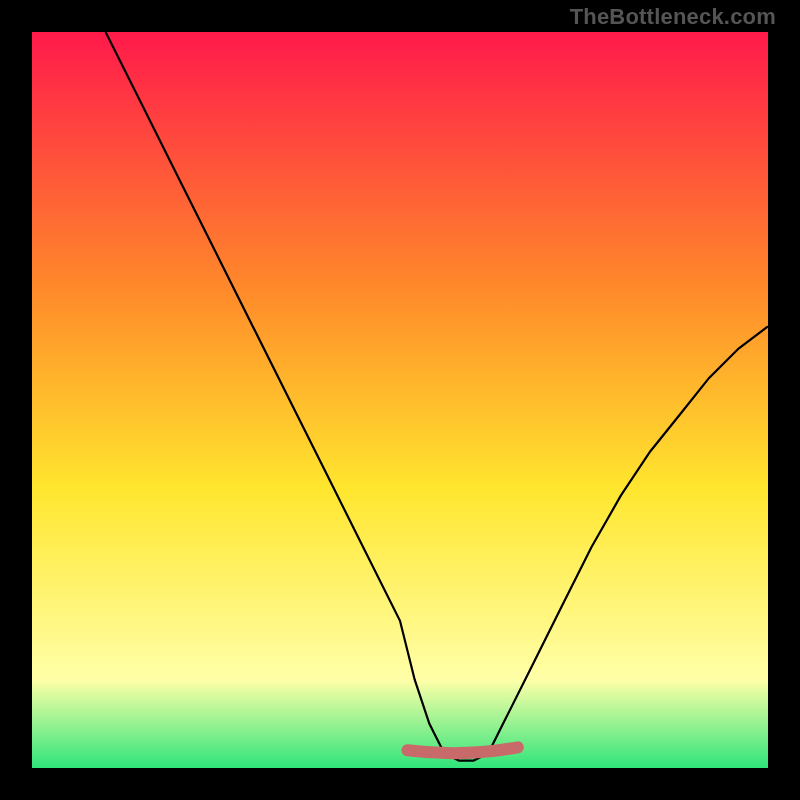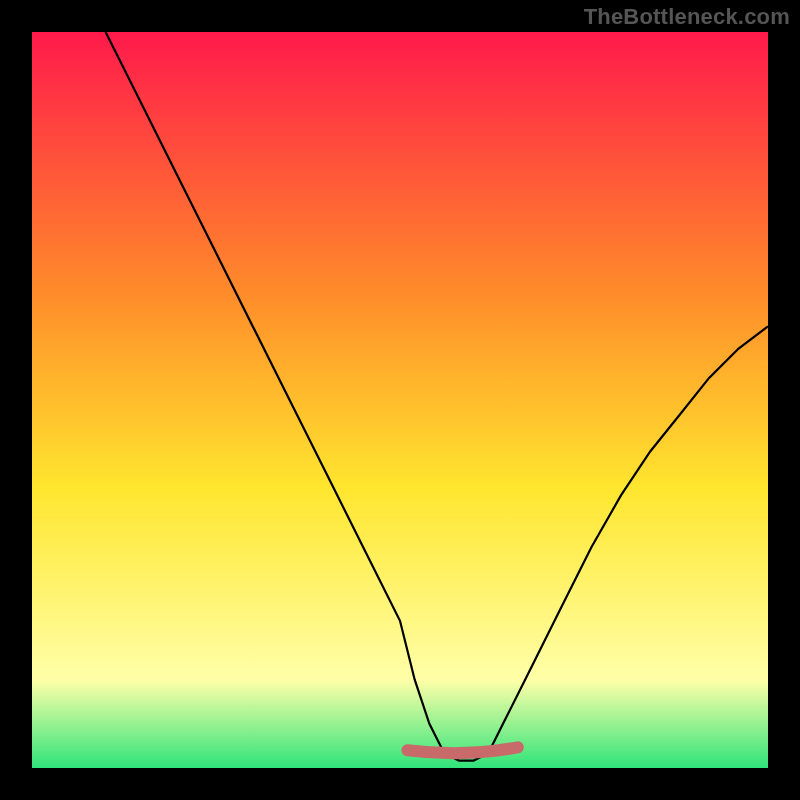--- a/index.html
+++ b/index.html
@@ -13,21 +13,21 @@
   }
   .frame {
     position: relative;
     width: 800px;
     height: 800px;
     background: #000;
   }
   .attribution {
     position: absolute;
     top: 4px;
-    right: 10px;
+    right: 24px;
     color: #555;
     font-size: 22px;
     font-weight: 600;
     letter-spacing: 0.2px;
     z-index: 50;
   }
   .plot-wrap {
     position: absolute;
     left: 32px;
     top: 32px;

